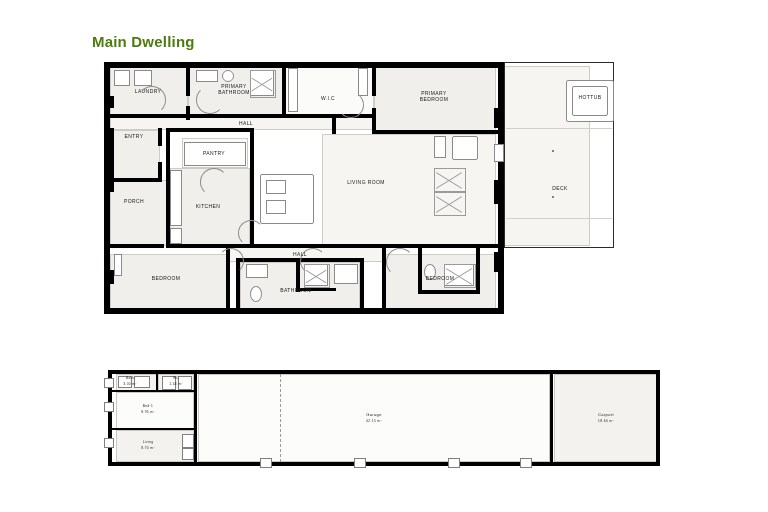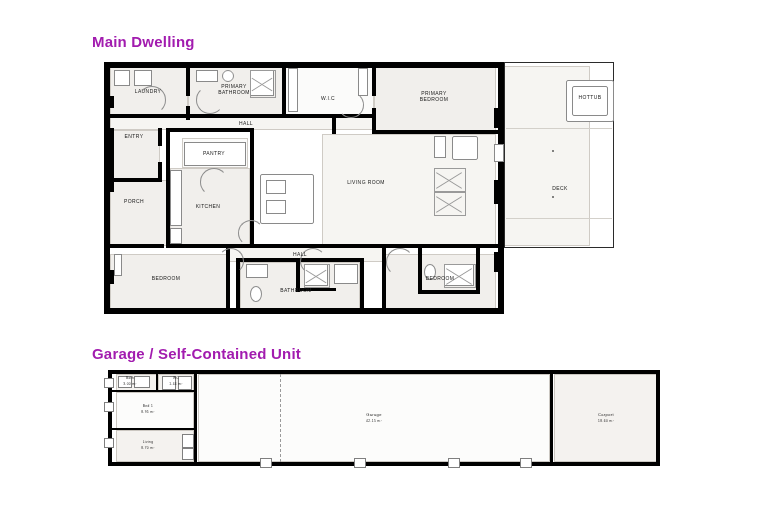--- a/index.html
+++ b/index.html
@@ -20,21 +20,21 @@
     inset: 0;
     background: #ffffff;
   }
 
   
   .heading {
     position: absolute;
     font-weight: bold;
     font-size: 15px;
     letter-spacing: 0.2px;
-    color: #a21caf;
+    color: #4d7c0f;
     white-space: nowrap;
   }
   #heading-main { left: 92px; top: 33px; }
   #heading-garage { left: 92px; top: 345px; }
 
   
   .plan {
     position: absolute;
   }
   .wall {
@@ -134,21 +134,20 @@
     background: #ffffff;
   }
 </style>
 </head>
 <body>
 
 <div class="page">
 
   <div class="heading" id="heading-main">Main Dwelling</div>
 
-  <div class="heading" id="heading-garage">Garage / Self-Contained Unit</div>
 
   <div class="plan" id="main-plan" style="left:100px; top:58px; width:510px; height:262px;">
 
     <div class="room" style="left:10px;  top:8px;   width:78px;  height:50px;"></div>
     <div class="room" style="left:88px;  top:8px;   width:96px;  height:50px;"></div>
     <div class="room white" style="left:184px; top:8px;  width:90px;  height:50px;"></div>
     <div class="room" style="left:274px; top:8px;   width:122px; height:68px;"></div>
     <div class="room light" style="left:10px; top:58px; width:264px; height:14px;"></div>
 
     <div class="room" style="left:10px;  top:72px;  width:50px;  height:50px;"></div>

